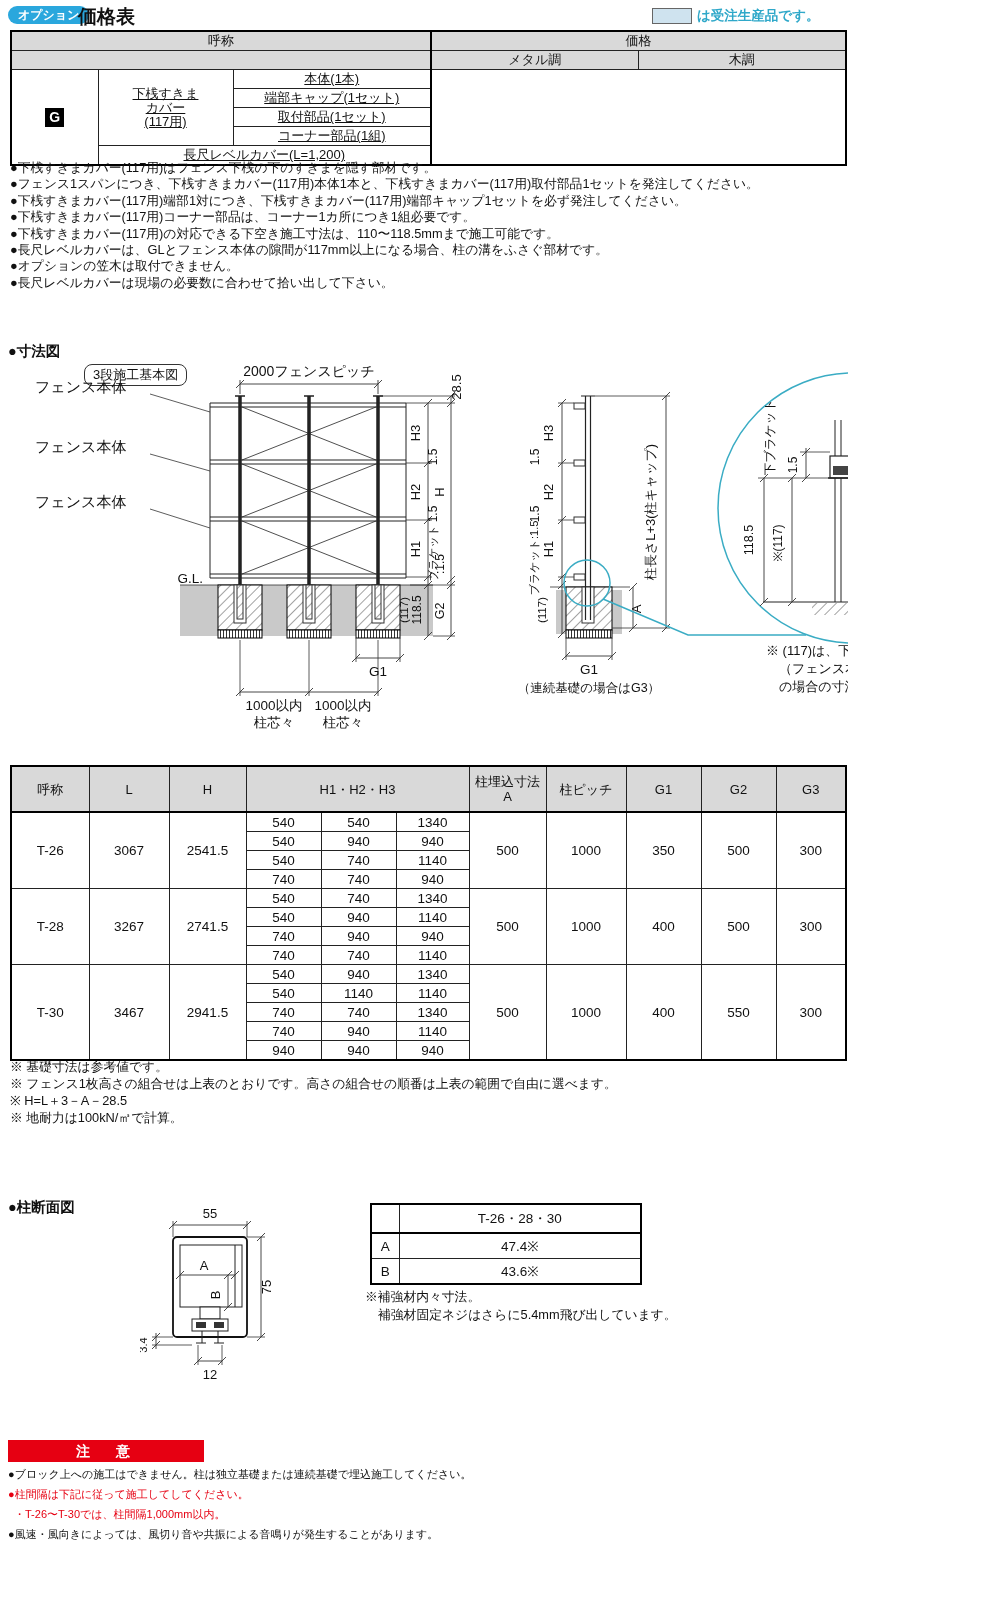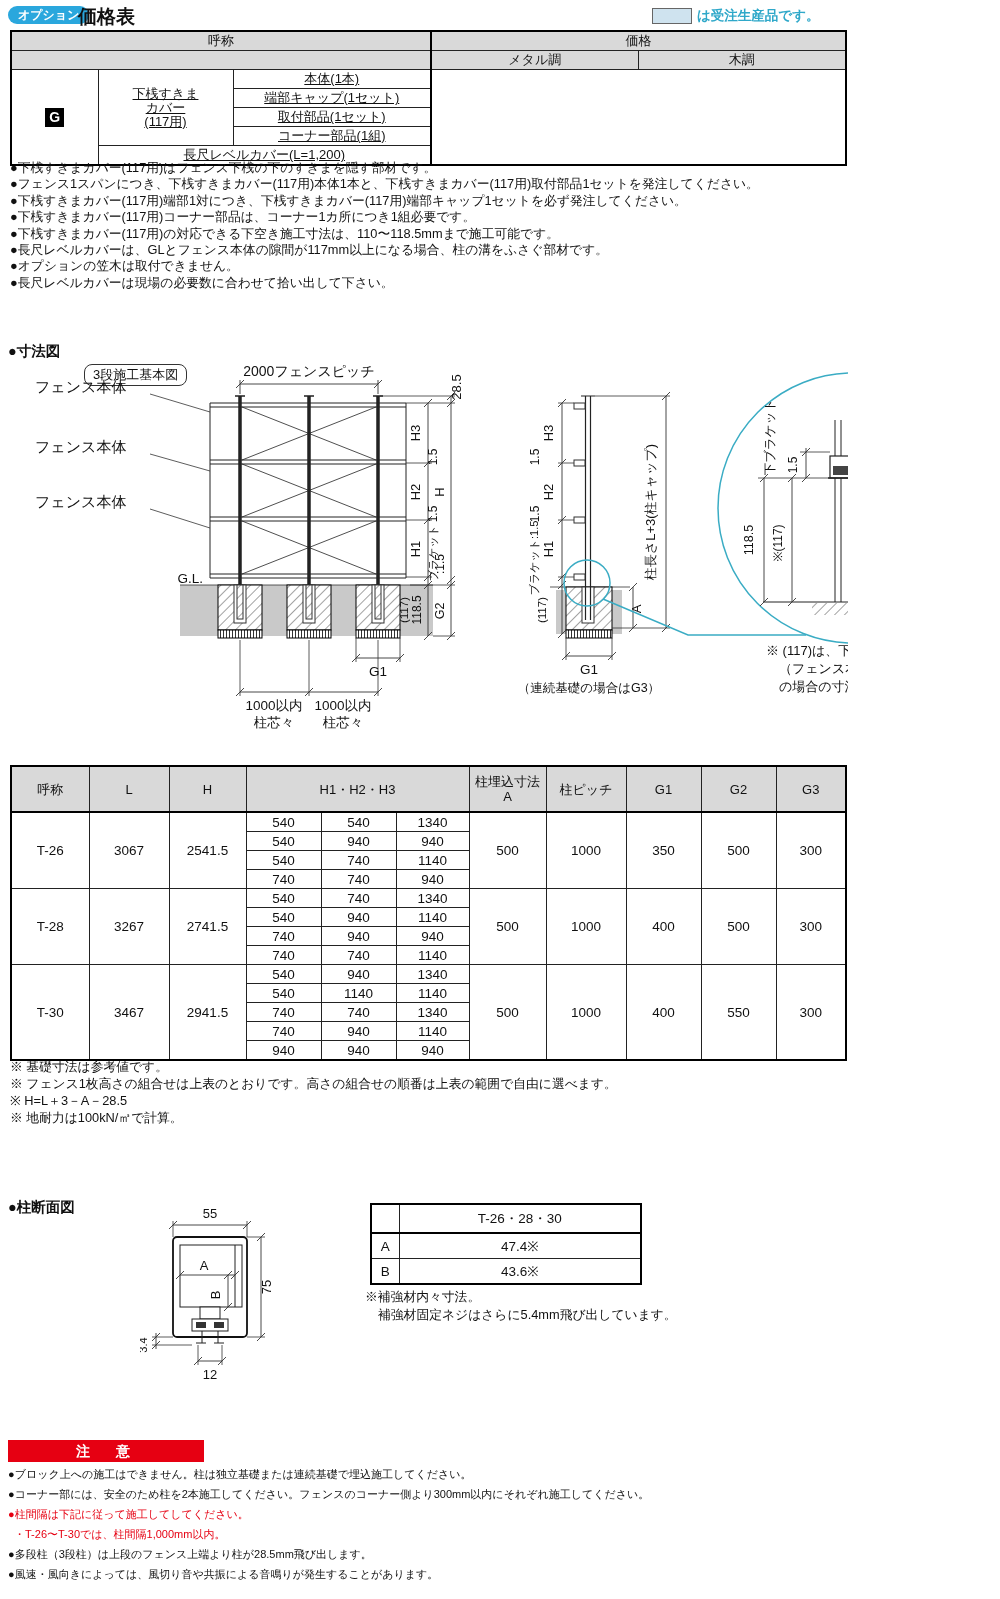--- a/index.html
+++ b/index.html
@@ -416,20 +416,18 @@
   </table>
 
   <div class="cs-notes abs" style="left:365px;top:1288px;">
     <div>※補強材内々寸法。</div>
     <div style="padding-left:13px;">補強材固定ネジはさらに5.4mm飛び出しています。</div>
   </div>
 
   <div class="caution-banner abs" style="left: 8px; top: 1440px; background-color: rgb(230, 0, 18);">注　意</div>
   <div class="caution-items abs" style="left:8px;top:1464px;">
     <div style="color: rgb(17, 17, 17);">●ブロック上への施工はできません。柱は独立基礎または連続基礎で埋込施工してください。</div>
-    <div style="color: rgb(17, 17, 17);">●コーナー部には、安全のため柱を2本施工してください。フェンスのコーナー側より300mm以内にそれぞれ施工してください。</div>
     <div style="color: rgb(230, 0, 18);">●柱間隔は下記に従って施工してしてください。</div>
     <div style="padding-left: 6px; color: rgb(230, 0, 18);">・T-26〜T-30では、柱間隔1,000mm以内。</div>
-    <div style="color: rgb(17, 17, 17);">●多段柱（3段柱）は上段のフェンス上端より柱が28.5mm飛び出します。</div>
     <div style="color: rgb(17, 17, 17);">●風速・風向きによっては、風切り音や共振による音鳴りが発生することがあります。</div>
   </div>
 
 </div>
 
 </body></html>

